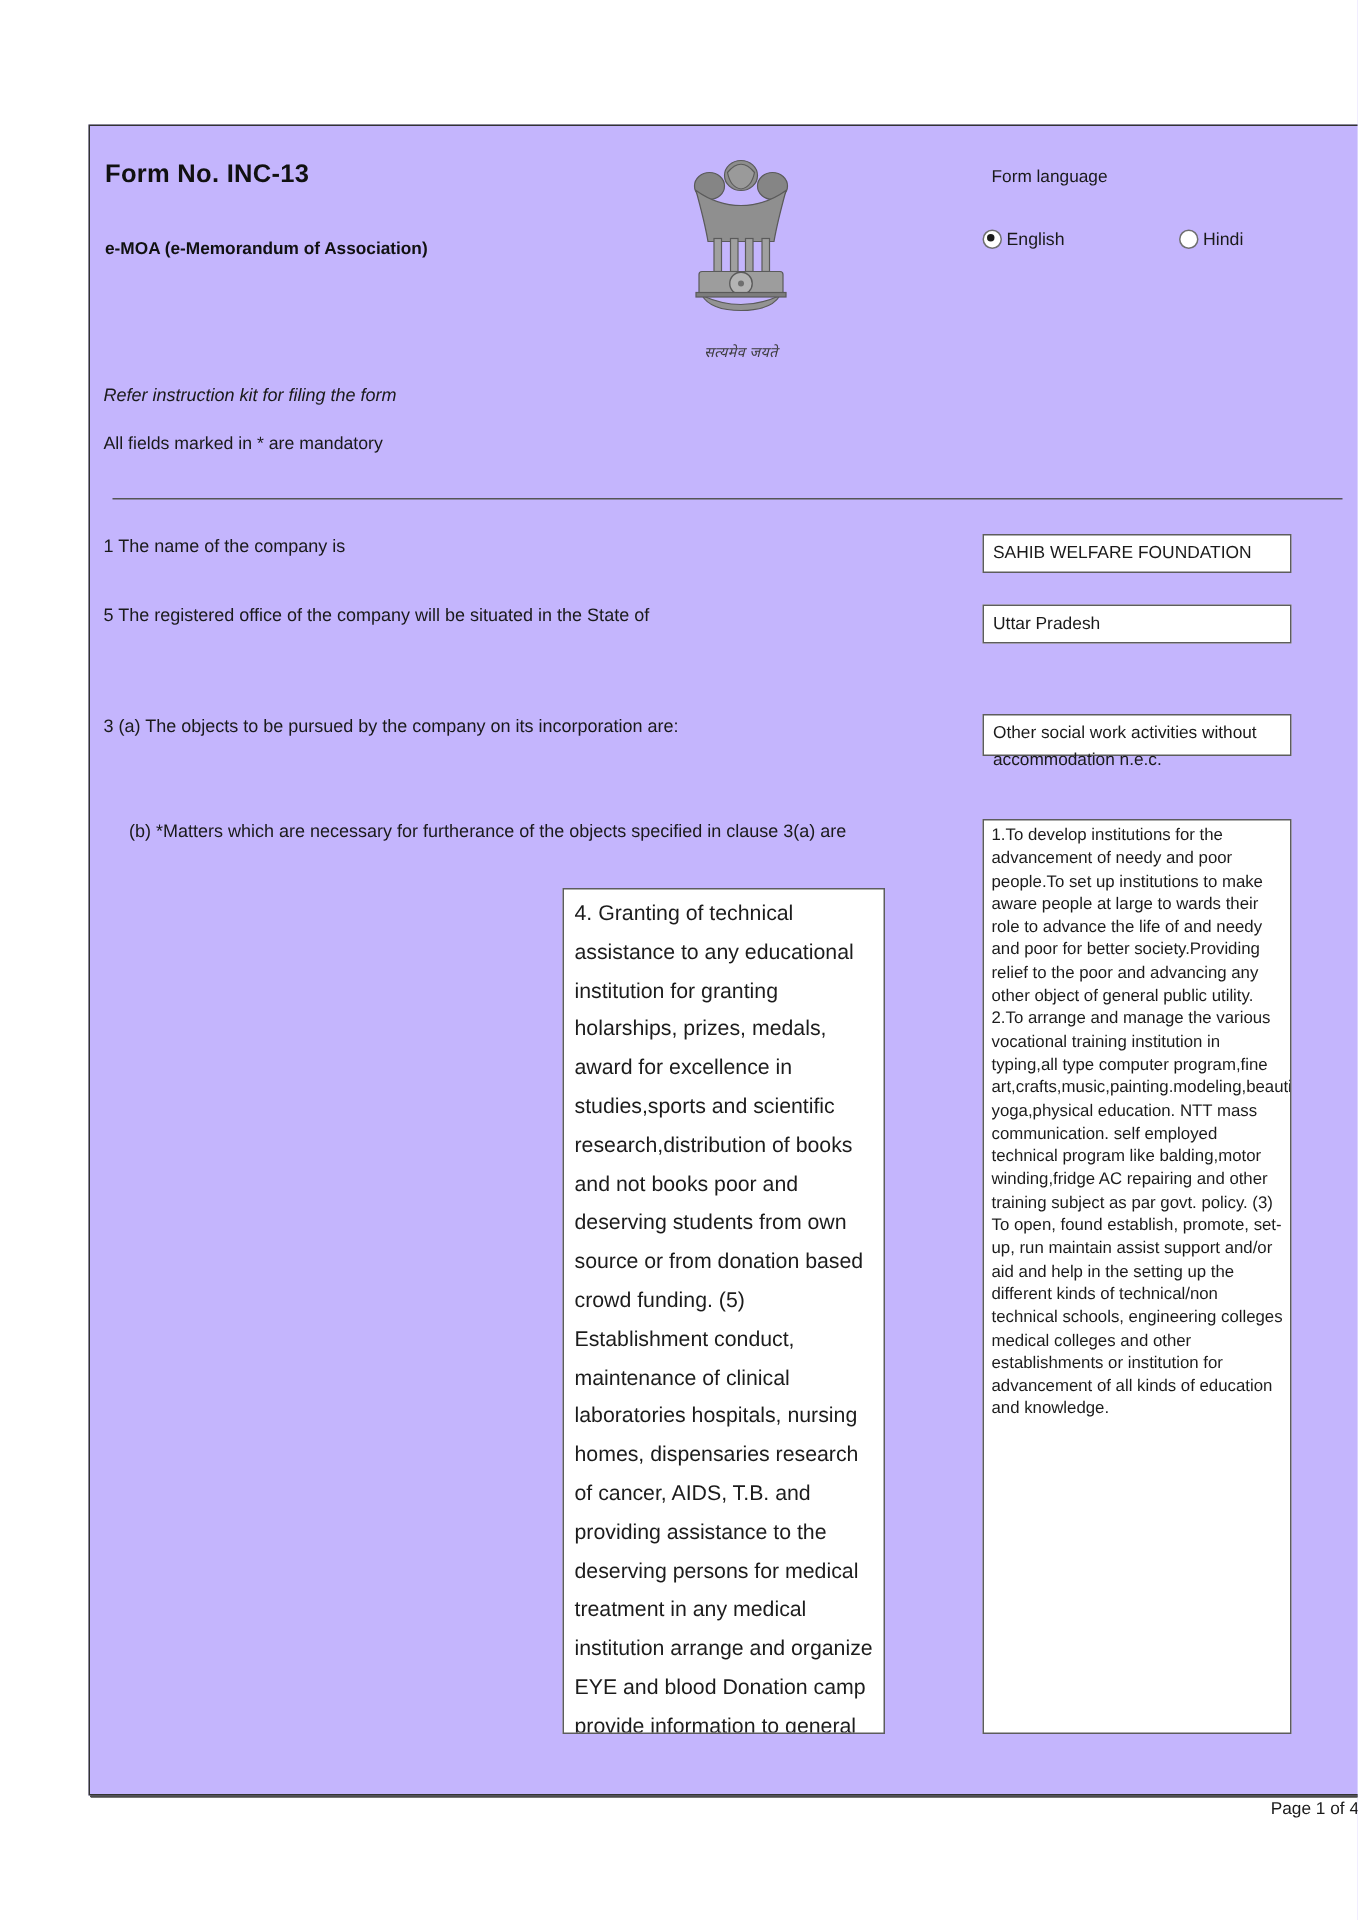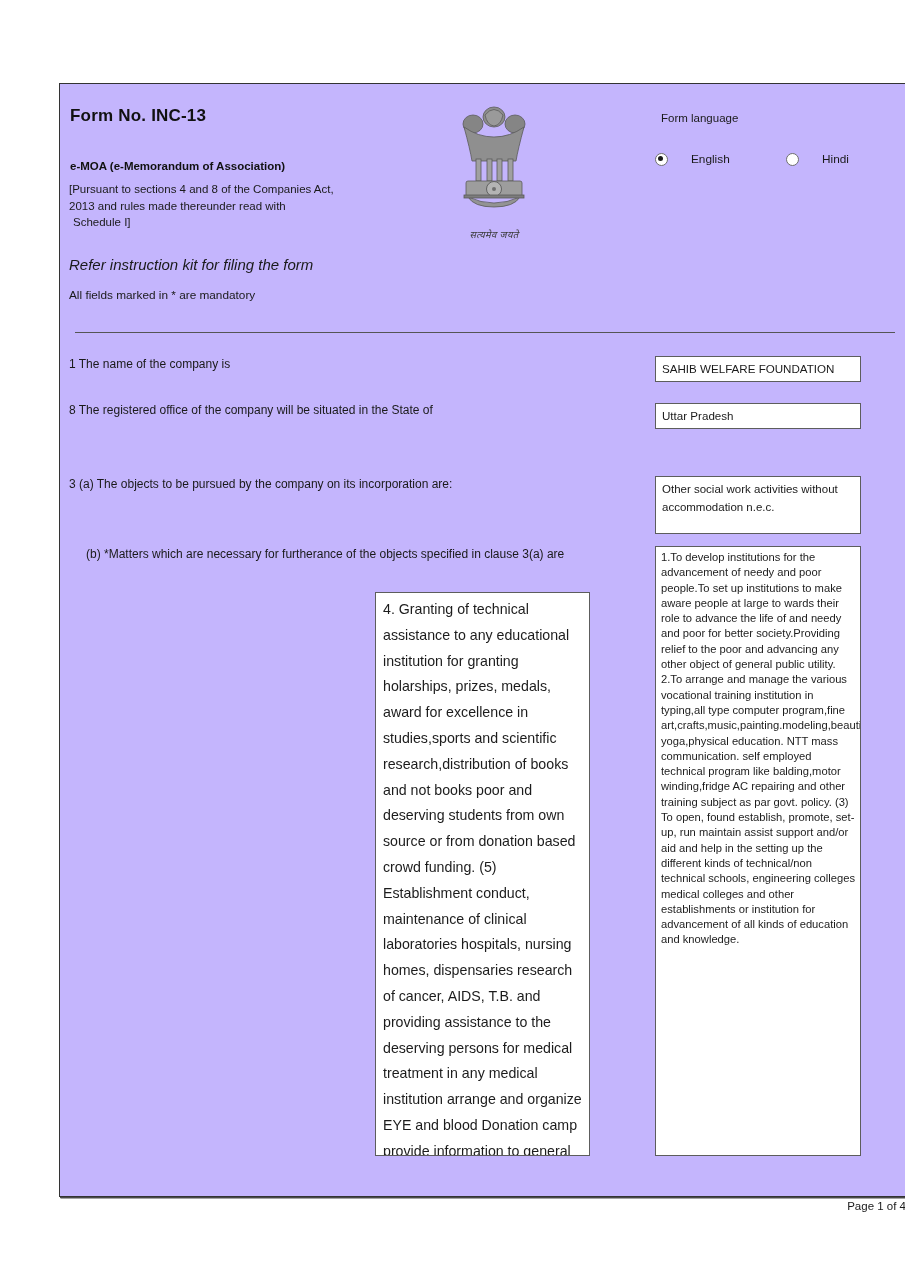--- a/index.html
+++ b/index.html
@@ -57,21 +57,21 @@
     line-height: 16.5px;
     color: #1a1a1a;
   }
   .pursuant .ln2 { display:block; }
   .pursuant .ln3 { display:block; padding-left: 4px; }
 
   .refer-kit {
     position: absolute;
     left: 9px;
     top: 172px;
-    font-size: 15px;
+    font-size: 12px;
     font-style: italic;
     color: #1a1a1a;
   }
   .mandatory-note {
     position: absolute;
     left: 9px;
     top: 204px;
     font-size: 11.8px;
     color: #1a1a1a;
   }
@@ -107,21 +107,21 @@
     position: absolute;
     left: 595px;
     top: 68px;
     width: 230px;
     height: 20px;
   }
   .radio-opt {
     position: absolute;
     display: flex;
     align-items: center;
-    gap: 23px;
+    gap: 3px;
     font-size: 11.8px;
     color: #1a1a1a;
   }
   .radio-opt.english { left: 0px; top: 0; }
   .radio-opt.hindi   { left: 131px; top: 0; }
   .rad {
     width: 11px; height: 11px;
     border: 1.2px solid #6f6f6f;
     border-radius: 50%;
     background: #fff;
@@ -176,21 +176,21 @@
     padding-top: 2px;
     font-size: 11.6px;
   }
   #field-state {
     left: 595px; top: 319px; width: 206px; height: 26px;
     line-height: 19px;
     padding-top: 2px;
     font-size: 11.6px;
   }
   #field-objects {
-    left: 595px; top: 392px; width: 206px; height: 58px;
+    left: 595px; top: 392px; width: 206px; height: 28px;
     padding-top: 3px;
     font-size: 11.5px;
     line-height: 18px;
   }
 
   
   #box-matters {
     position: absolute;
     left: 595px;
     top: 462px;
@@ -250,25 +250,20 @@
 </style>
 </head>
 <body>
 
 <div id="page-sheet">
 
   <div class="form-title">Form No. INC-13</div>
 
   <div class="emoa-title">e-MOA (e-Memorandum of Association)</div>
 
-  <div class="pursuant">
-    <span class="ln1">[Pursuant to sections 4 and 8 of the Companies Act,</span>
-    <span class="ln2">2013 and rules made thereunder read with</span>
-    <span class="ln3">Schedule I]</span>
-  </div>
 
   <div class="refer-kit">Refer instruction kit for filing the form</div>
   <div class="mandatory-note">All fields marked in * are mandatory</div>
 
   <div id="emblem">
     <svg width="80" height="132" viewBox="0 0 80 132" aria-hidden="true">
       <g fill="#8d8d8d" stroke="#5a5a5a" stroke-width="0.8">
 
         <ellipse cx="40" cy="22" rx="11" ry="10"></ellipse>
         <path d="M31 20 q9 -11 18 0 q-2 10 -9 11 q-7 -1 -9 -11 z" fill="#9a9a9a"></path>
@@ -303,21 +298,21 @@
     </label>
     <label class="radio-opt hindi">
       <span class="rad"></span>
       <span>Hindi</span>
     </label>
   </div>
 
   <div id="divider"></div>
 
   <div class="q q1">1 The name of the company is</div>
-  <div class="q q2">8 The registered office of the company will be situated in the State of</div>
+  <div class="q q2">5 The registered office of the company will be situated in the State of</div>
   <div class="q q3a">3 (a) The objects to be pursued by the company on its incorporation are:</div>
   <div class="q q3b">(b) *Matters which are necessary for furtherance of the objects specified in clause 3(a) are</div>
 
   <div class="fbox" id="field-state">Uttar Pradesh</div>
   <div class="fbox" id="field-company-name">SAHIB WELFARE FOUNDATION</div>
   <div class="fbox" id="field-objects">Other social work activities without accommodation n.e.c.</div>
 
   <div id="box-matters">
     <p class="para">1.To develop institutions for the advancement of needy and poor people.To set up institutions to make aware people at large to wards their role to advance the life of and needy and poor for better society.Providing relief to the poor and advancing any other object of general public utility.
 2.To arrange and  manage the various vocational training institution in typing,all type computer program,fine art,crafts,music,painting.modeling,beautician,dancing, yoga,physical education. NTT mass communication. self employed  technical  program like balding,motor winding,fridge AC repairing and other training subject as par govt. policy.

